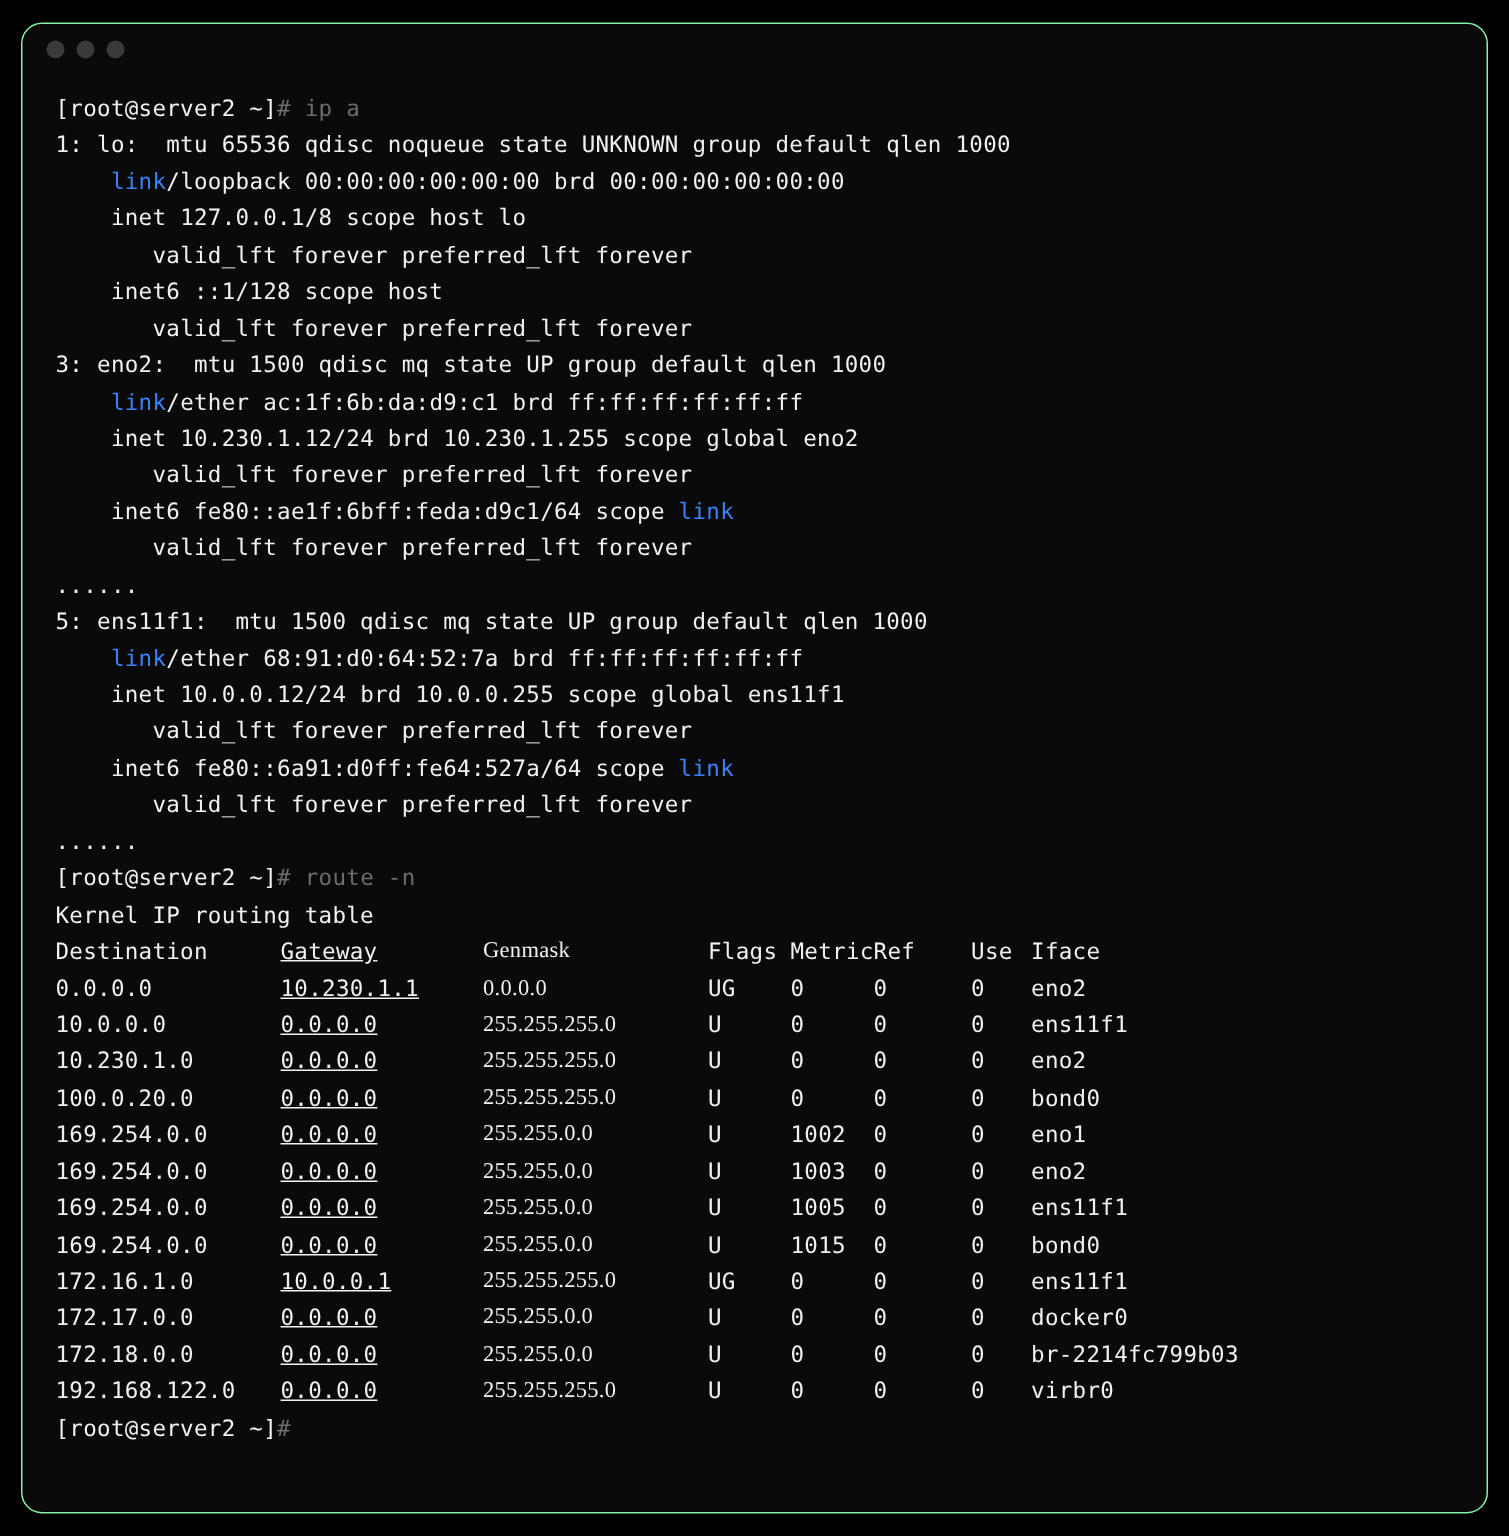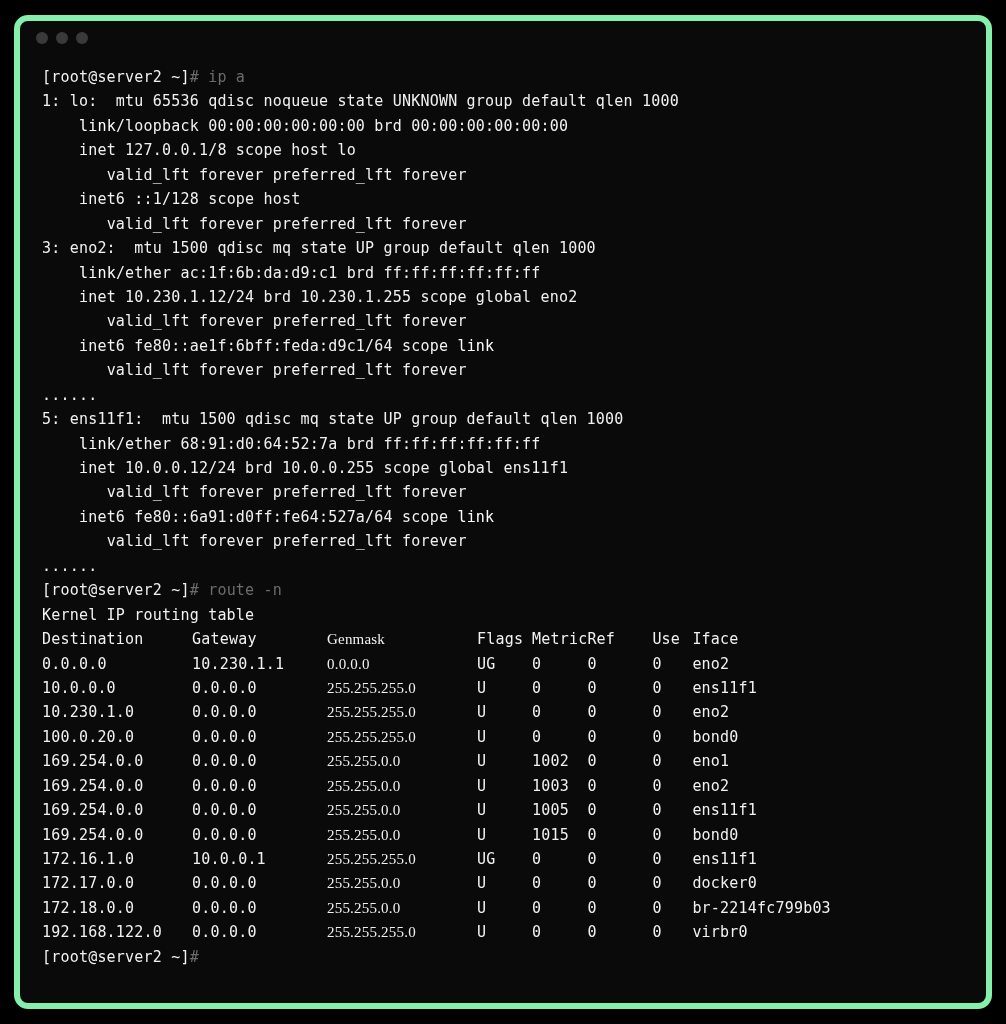--- a/index.html
+++ b/index.html
@@ -9,21 +9,21 @@
     height: 1024px;
     display: flex;
     align-items: center;
     justify-content: center;
     font-family: ui-monospace, "SF Mono", Menlo, Consolas, monospace;
   }
   .terminal-window {
     width: 978px;
     height: 994px;
     background: #0a0a0a;
-    border: 6px solid #86efac;
+    border: 1px solid #86efac;
     border-radius: 14px;
     overflow: hidden;
     display: flex;
     flex-direction: column;
   }
   .titlebar {
     height: 34px;
     display: flex;
     align-items: center;
     padding-left: 16px;
@@ -39,34 +39,34 @@
     flex: 1;
     padding: 10px 22px 20px 22px;
     color: #f1f1f1;
     font-size: 15px;
     line-height: 1.63;
     white-space: pre;
     letter-spacing: 0.2px;
     font-weight: 500;
   }
   .prompt-dim { color: #6c6c6c; }
-  .link-blue { color: #ffffff; }
+  .link-blue { color: #3b82f6; }
   .row { display: block; }
   table.route {
     border-collapse: collapse;
     font: inherit;
     color: inherit;
   }
   table.route td, table.route th {
     text-align: left;
     padding: 0;
     font-weight: inherit;
   }
   .c-dest  { width: 150px; }
-  .c-gw    { width: 135px; }
+  .c-gw    { width: 135px; text-decoration: underline; }
   .c-mask  { width: 150px; font-family: Liberation Serif, serif; }
   .c-flags { width: 55px; }
   .c-metric{ width: 51px; }
   .c-ref   { width: 65px; }
   .c-use   { width: 40px; text-align: right; padding-right: 10px !important;}
   .c-iface { }
 </style>
 </head>
 <body>
 

